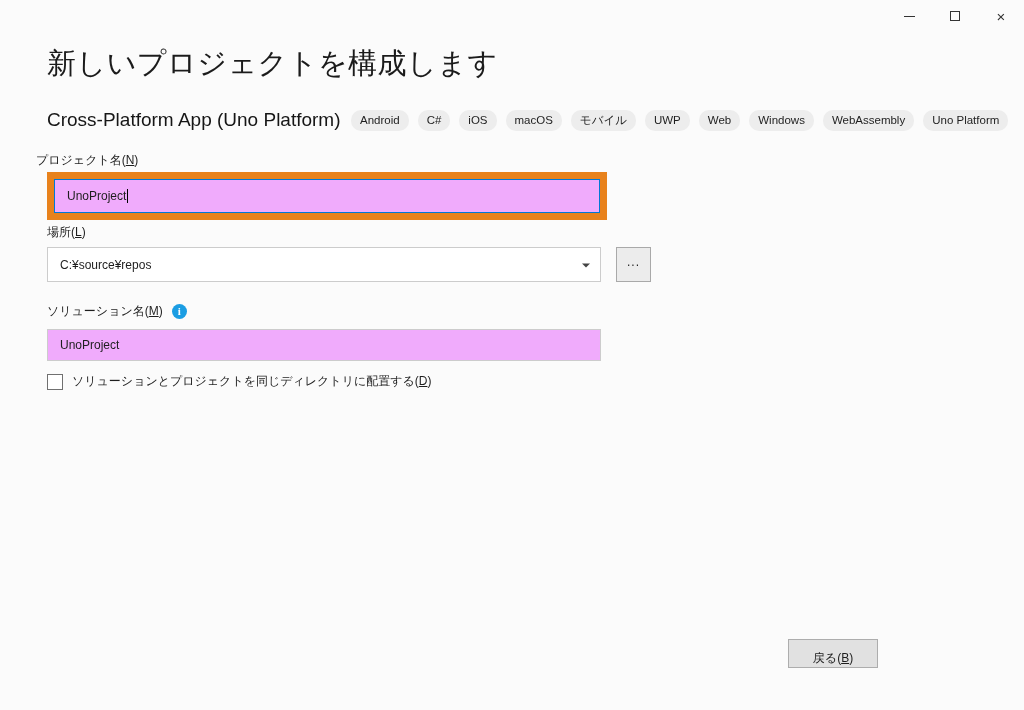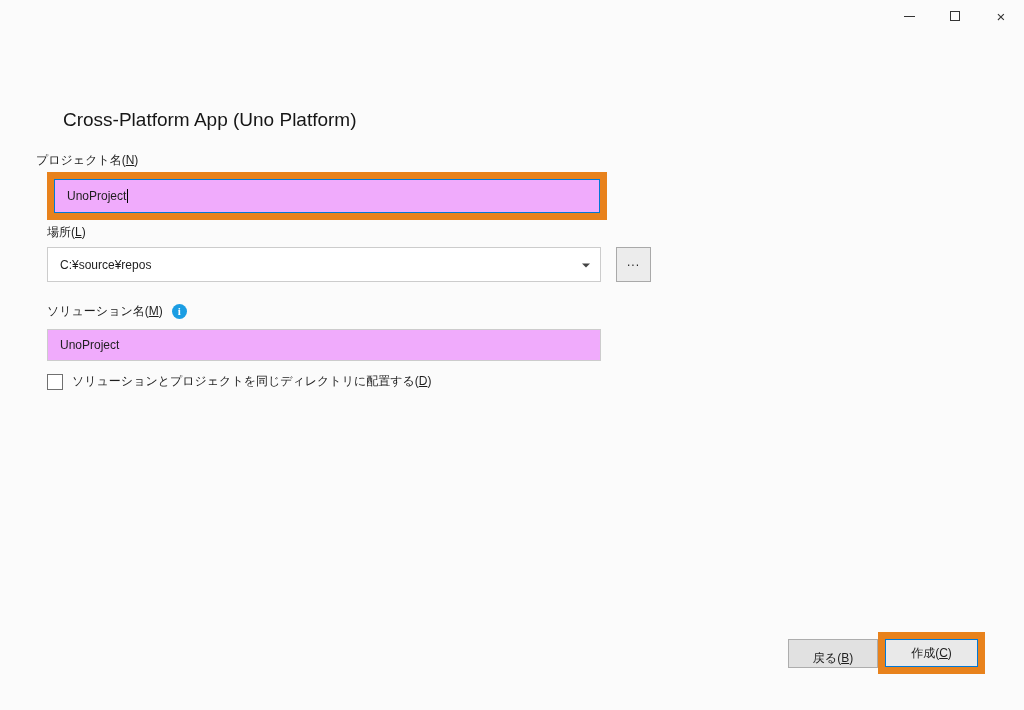--- a/index.html
+++ b/index.html
@@ -27,21 +27,21 @@
   .close-glyph { font-size: 15px; line-height: 1; color: #333; }
 
   
   .page-title {
     position: absolute; left: 47px; top: 44px;
     font-size: 29px; font-weight: 400; color: #1b1b1b; letter-spacing: 0.5px;
     white-space: nowrap;
   }
   .template-name {
     position: absolute; left: 47px; top: 109px;
-    font-size: 19px; font-weight: 400; color: #161616; white-space: nowrap; margin-left: 16px;
+    font-size: 19px; font-weight: 400; color: #161616; white-space: nowrap;
   }
   .tag-row {
     position: absolute; left: 351px; top: 110px;
     display: flex; gap: 9px; align-items: center;
   }
   .tag {
     background: #ededed; border-radius: 10px; padding: 4px 9px;
     font-size: 11.5px; color: #1e1e1e; white-space: nowrap; line-height: 1.15;
   }
 
@@ -137,22 +137,35 @@
       <span class="min-glyph"></span>
     </div>
     <div class="caption-btn">
       <span class="max-glyph"></span>
     </div>
     <div class="caption-btn">
       <span class="close-glyph">×</span>
     </div>
   </div>
 
+  <div class="page-title">新しいプロジェクトを構成します</div>
 
   <div class="template-name">Cross-Platform App (Uno Platform)</div>
+  <div class="tag-row">
+      <span class="tag">Android</span>
+      <span class="tag">C#</span>
+      <span class="tag">iOS</span>
+      <span class="tag">macOS</span>
+      <span class="tag">モバイル</span>
+      <span class="tag">UWP</span>
+      <span class="tag">Web</span>
+      <span class="tag">Windows</span>
+      <span class="tag">WebAssembly</span>
+      <span class="tag">Uno Platform</span>
+    </div>
 
   <div class="field-label label-project">
     <span>プロジェクト名(</span><span class="access-key">N</span><span>)</span>
   </div>
   <div class="highlight-box hl-project">
     <div class="textbox focused project-input">
       <span>UnoProject</span>
         <span class="caret"></span>
     </div>
   </div>
@@ -179,19 +192,14 @@
   <div class="checkbox-row">
     <span class="checkbox"></span>
     <span class="checkbox-label">
       <span>ソリューションとプロジェクトを同じディレクトリに配置する(</span><span class="access-key">D</span><span>)</span>
     </span>
   </div>
 
   <div class="btn back-btn">
     <span><span>戻る(</span><span class="access-key">B</span><span>)</span></span>
   </div>
-  <div class="highlight-box hl-create">
-    <div class="create-btn">
-      <span><span>作成(</span><span class="access-key">C</span><span>)</span></span>
-    </div>
-  </div>
 
 </div>
 
 </body></html>

